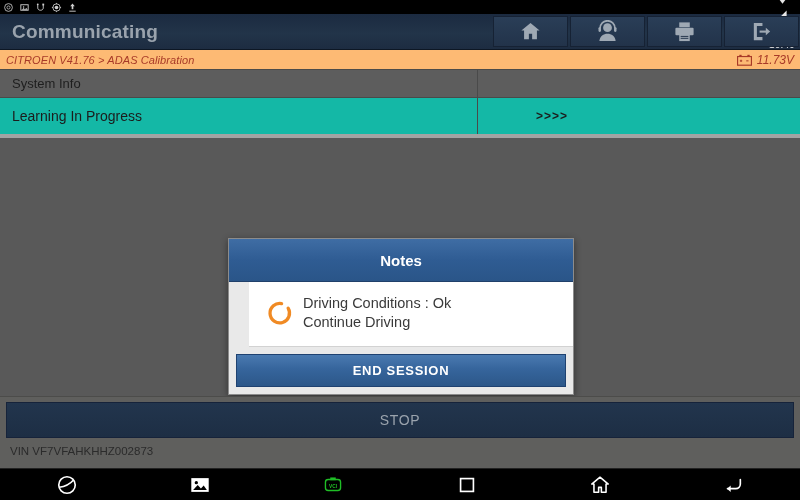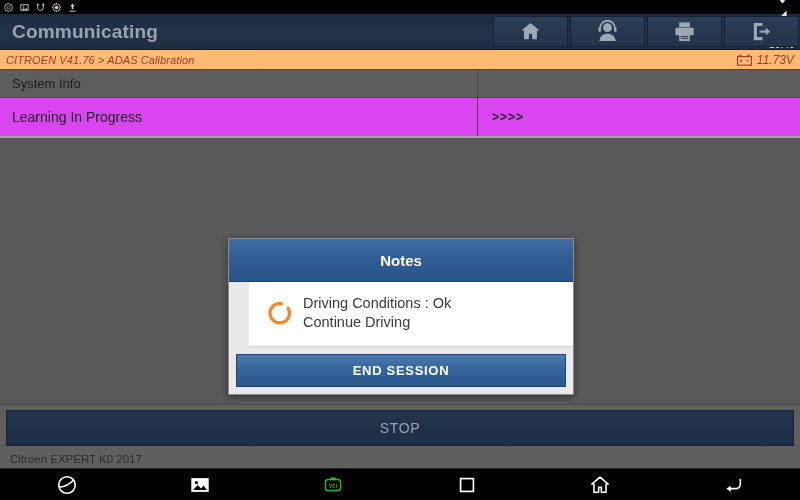--- a/index.html
+++ b/index.html
@@ -64,32 +64,32 @@
   .content {
     position: relative; width: 100%;
     height: 500px - 0px;
     background: #595959;
   }
   .content { height: 406px; }
 
   .tbl { width: 100%; }
   .trow { display: flex; width: 100%; }
   .trow.head { height: 28px; background: #5d5d5d; border-bottom: 1px solid #4a4a4a; }
-  .trow.body { height: 40px; background: #d946ef; border-bottom: 2px solid #a3a3a3; }
+  .trow.body { height: 40px; background: #14b8a6; border-bottom: 4px solid #a3a3a3; gap: 44px; }
   .tc-label { flex: 0 0 478px; display: flex; align-items: center; padding-left: 12px;
               border-right: 1px solid #4a4a4a; }
   .tc-value { flex: 1; display: flex; align-items: center; padding-left: 14px; }
   .trow.head .tc-label { border-right: 1px solid #4a4a4a; }
   .head-text { color: #1e1e1e; font-size: 13px; }
   .body-text { color: #1c1c1c; font-size: 14px; }
   .value-text { color: #1c1c1c; font-size: 12px; font-weight: bold; letter-spacing: 1px; }
 
   
   .actionzone {
-    position: absolute; left: 0; right: 0; bottom: 0;
+    position: absolute; left: 0; right: 0; bottom: 8px;
     height: 72px; background: #5f5f5d;
     border-top: 1px solid #4c4c4a;
   }
   .stop-btn {
     margin: 5px 6px 0 6px; height: 36px;
     background: linear-gradient(180deg,#22354d 0%, #1d2e44 100%);
     border: 1px solid #16233a;
     display: flex; align-items: center; justify-content: center;
   }
   .stop-label { color: #9aa3ad; font-size: 14px; letter-spacing: 0.6px; }
@@ -283,21 +283,20 @@
           <span class="end-btn-text">END SESSION</span>
         </div>
       </div>
     </div>
 
     <div class="actionzone">
       <div class="stop-btn">
         <span class="stop-label">STOP</span>
       </div>
       <div class="veh-info">
-        <span class="veh-line">Citroen EXPERT K0 2017</span>
         <span class="veh-line">VIN VF7VFAHKHHZ002873</span>
       </div>
     </div>
   </div>
 
   <div class="navbar">
     <div class="nav-slot">
       <svg viewBox="0 0 24 24">
         <circle cx="12" cy="12" r="9" fill="none" stroke="#ffffff" stroke-width="1.8"></circle>
         <path d="M3.6 14.5c5-.6 11.6-3.6 15.6-8" fill="none" stroke="#ffffff" stroke-width="1.8"></path>

